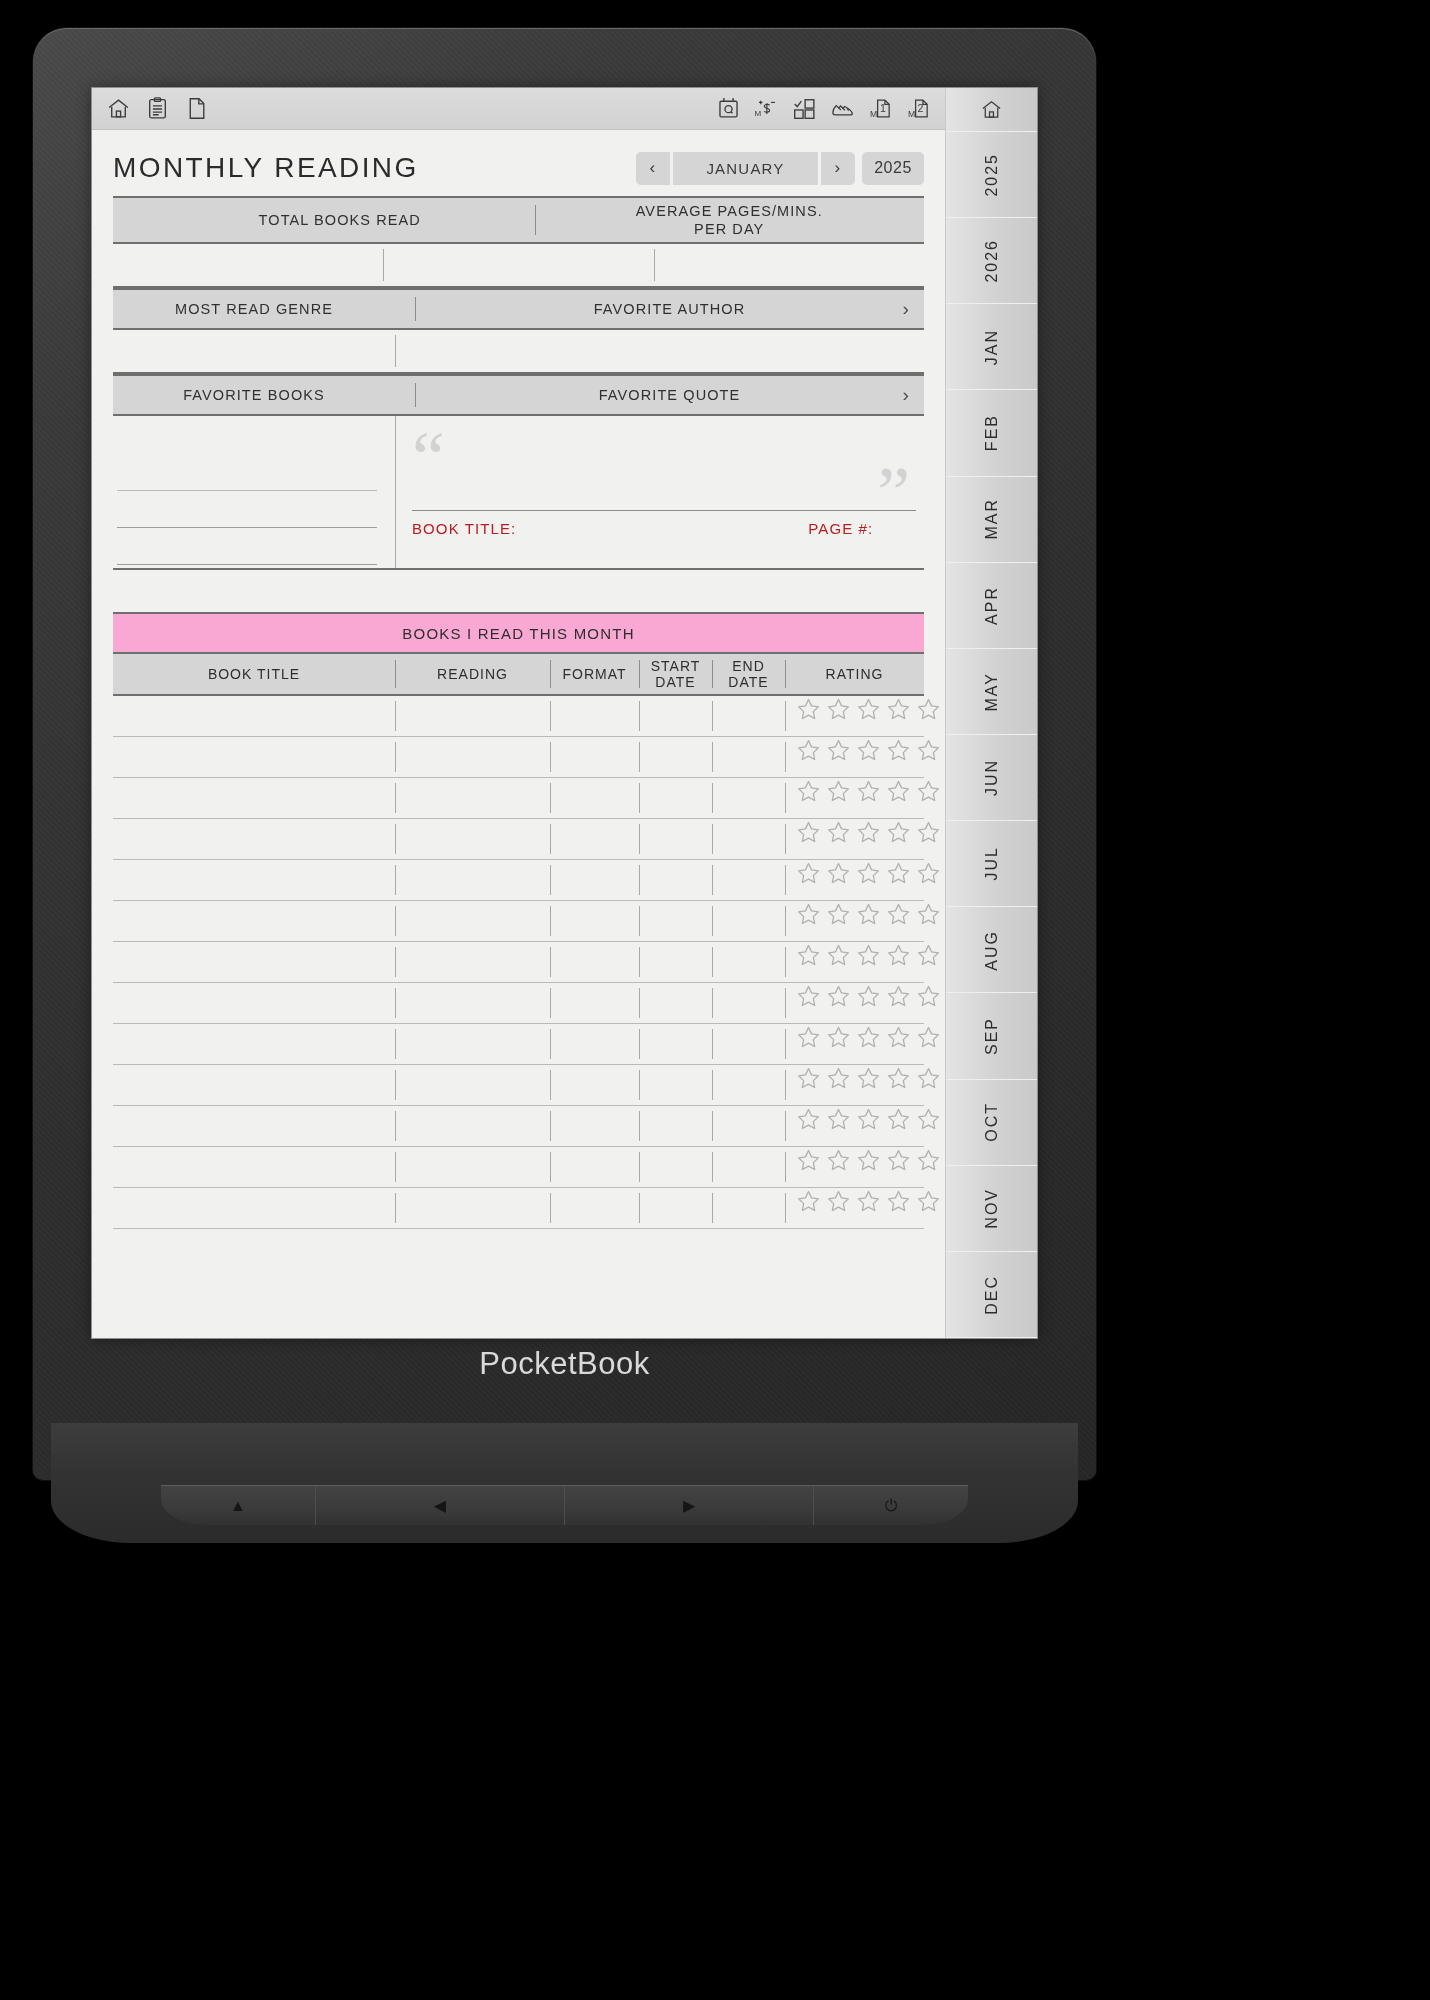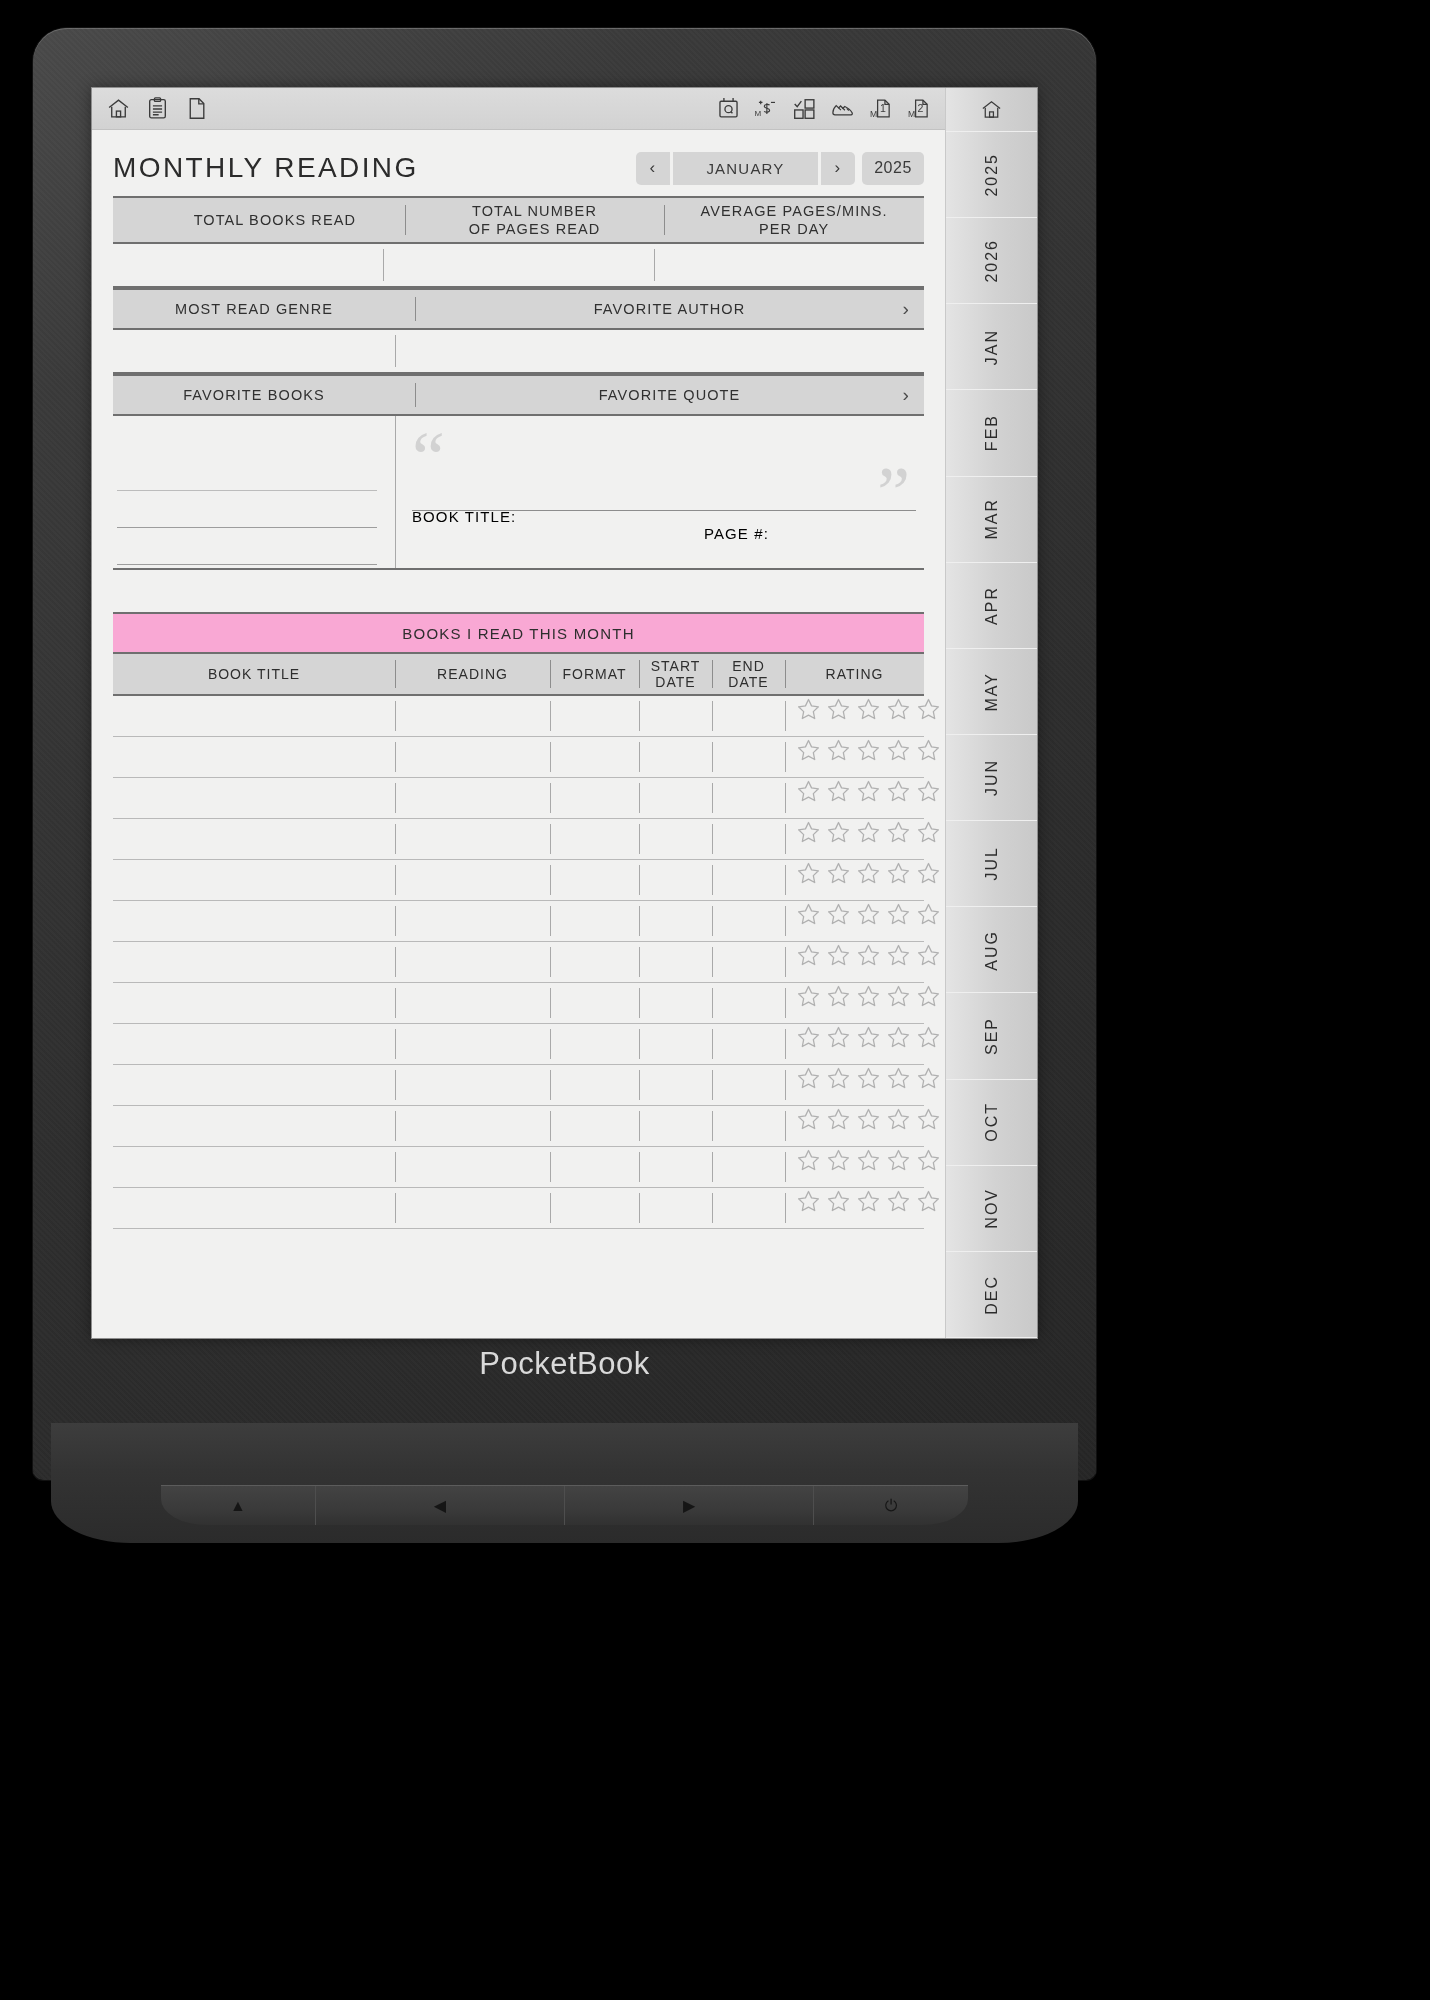--- a/index.html
+++ b/index.html
@@ -210,26 +210,25 @@
   }
   #qmark-open { left: 16px; top: 4px; }
   #qmark-close { right: 14px; top: 40px; }
   #quote-line {
     position: absolute;
     left: 16px; right: 8px; top: 94px;
     border-bottom: 1px solid #8d8d8d;
   }
   #quote-meta {
     position: absolute;
-    left: 16px; right: 8px; top: 92px;
+    left: 16px; right: 8px; top: 104px;
     display: flex;
     font-size: 15px;
     letter-spacing: 1.1px;
-    color: #000000;
-    flex-direction: column;
+    color: #b91c1c;
   }
   #quote-meta .qm-page { margin-left: 292px; }
 
   
   #books-section { margin-top: 42px; }
   #books-head {
     height: 42px;
     background: #f9a8d4;
     border-top: 2px solid #6f6f6f;
     border-bottom: 2px solid #6f6f6f;
@@ -397,23 +396,20 @@
             <div class="nav-chip" id="nav-prev">‹</div>
             <div class="nav-chip" id="nav-month">JANUARY</div>
             <div class="nav-chip" id="nav-next">›</div>
             <div class="nav-chip" id="nav-year">2025</div>
           </div>
         </div>
 
         <div class="band band-h3">
           <div class="band-cell c-33">TOTAL BOOKS READ</div>
           <div class="band-cell c-33">
-              <span class="ml">TOTAL NUMBER<br>OF PAGES READ</span>
-            </div>
-          <div class="band-cell c-33">
               <span class="ml">AVERAGE PAGES/MINS.<br>PER DAY</span>
             </div>
         </div>
         <div class="fill-row">
           <div class="fill-cell c-33"></div>
           <div class="fill-cell c-33"></div>
           <div class="fill-cell c-33"></div>
         </div>
 
         <div class="band band-h1">

